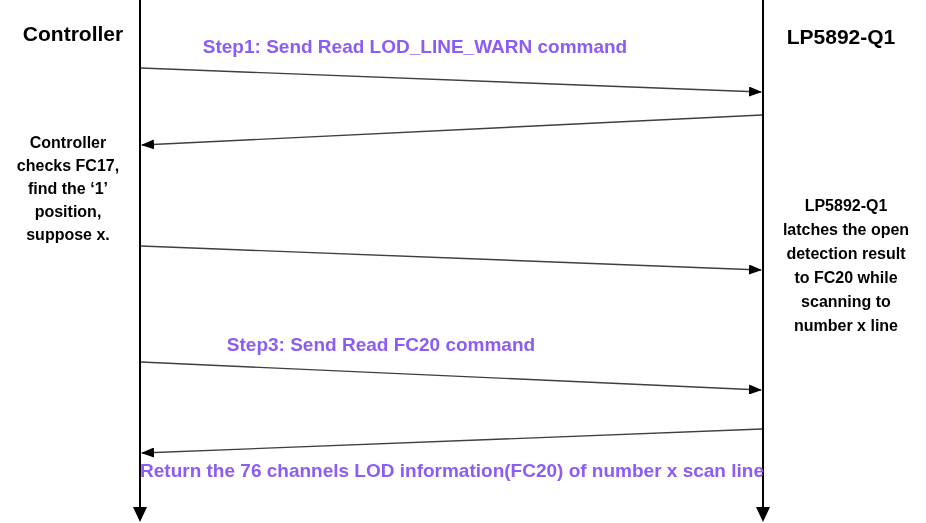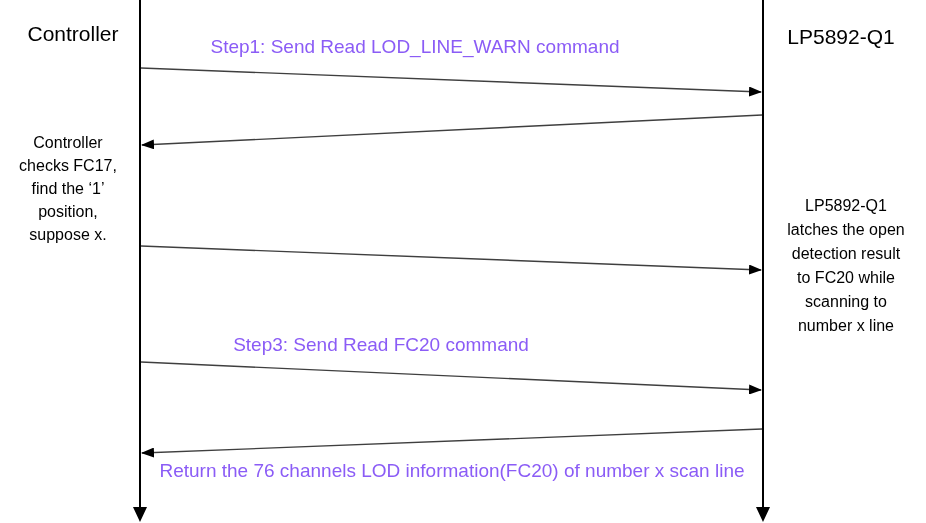--- a/index.html
+++ b/index.html
@@ -8,20 +8,21 @@
     background: #ffffff;
   }
   .diagram {
     position: relative;
     width: 926px;
     height: 523px;
     background: #ffffff;
     font-family: "Liberation Sans", sans-serif;
     color: #000000;
     overflow: hidden;
+    font-weight: bold;
   }
   .lines-svg {
     position: absolute;
     left: 0;
     top: 0;
     width: 926px;
     height: 523px;
   }
   .actor-label {
     position: absolute;

